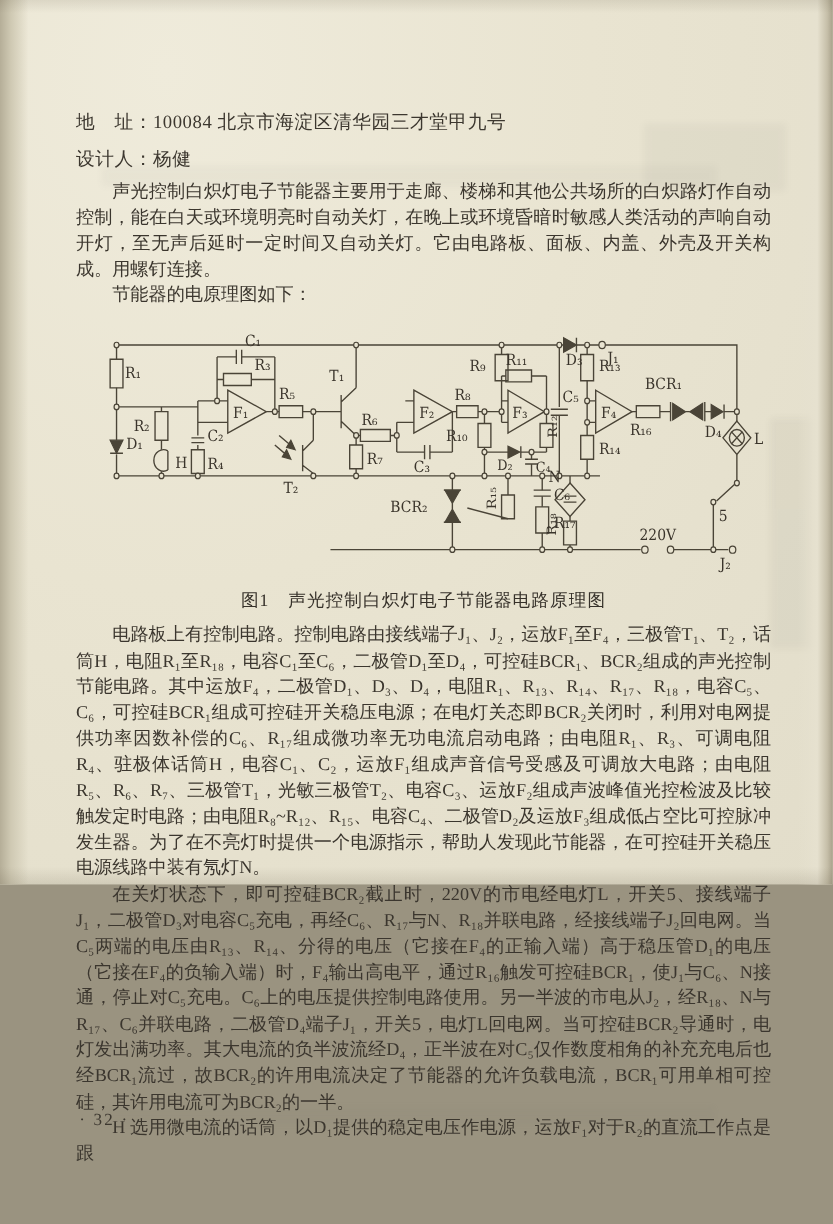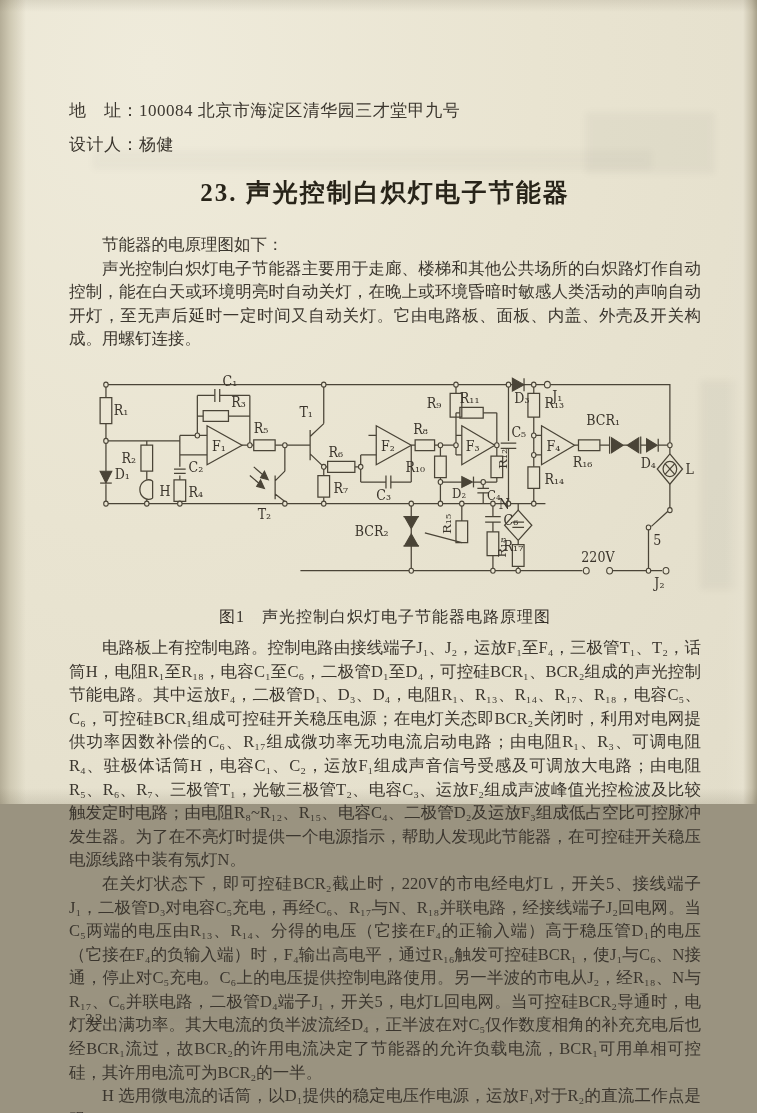--- a/index.html
+++ b/index.html
@@ -57,24 +57,23 @@
 <div class="page">
 
   <div class="ghost" style="left:585px;top:112px;width:130px;height:62px;"></div>
   <div class="ghost" style="left:700px;top:380px;width:40px;height:210px;opacity:.06;"></div>
   <div class="ghost" style="left:92px;top:150px;width:560px;height:20px;opacity:.04;"></div>
   <div class="ghost" style="left:95px;top:1006px;width:555px;height:16px;opacity:.04;"></div>
 
   <div class="content">
     <p class="meta">地　址：100084 北京市海淀区清华园三才堂甲九号</p>
     <p class="meta">设计人：杨健</p>
-    <h1 class="title">23. 声光控制白炽灯电子节能器</h1>
-
+
+    <p class="body">声光控制白炽灯电子节能器主要用于走廊、楼梯和其他公共场所的白炽路灯作自动控制，能在白天或环境明亮时自动关灯，在晚上或环境昏暗时敏感人类活动的声响自动开灯，至无声后延时一定时间又自动关灯。它由电路板、面板、内盖、外壳及开关构成。用螺钉连接。</p>
     <p class="body">节能器的电原理图如下：</p>
-    <p class="body">声光控制白炽灯电子节能器主要用于走廊、楼梯和其他公共场所的白炽路灯作自动控制，能在白天或环境明亮时自动关灯，在晚上或环境昏暗时敏感人类活动的声响自动开灯，至无声后延时一定时间又自动关灯。它由电路板、面板、内盖、外壳及开关构成。用螺钉连接。</p>
 
     <figure>
       <svg class="circuit" width="632" height="238" viewBox="0 0 650 220" preserveAspectRatio="none">
 
         <g>
           <path class="wire" d="M38,20 H618 V84 M618,112 V134 M596,154 V192
             M38,130 H490 M238,192 H528 M556,192 H610
             M38,20 V32 M38,56 V100 M38,112 V130
             M38,72 H114 M80,72 V76 M80,100 V108 M80,126 V130
             M114,67 V96 M114,104 V108 M114,128 V130

